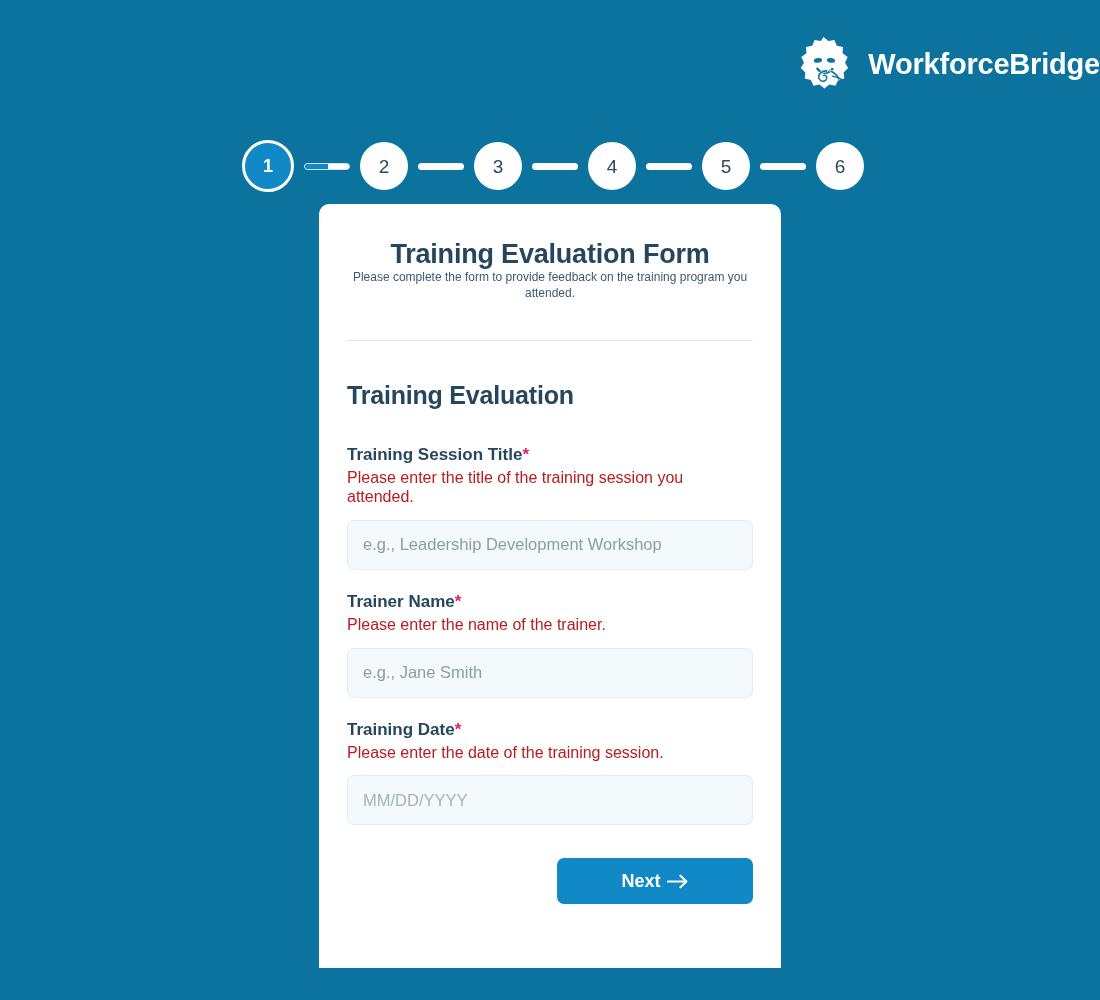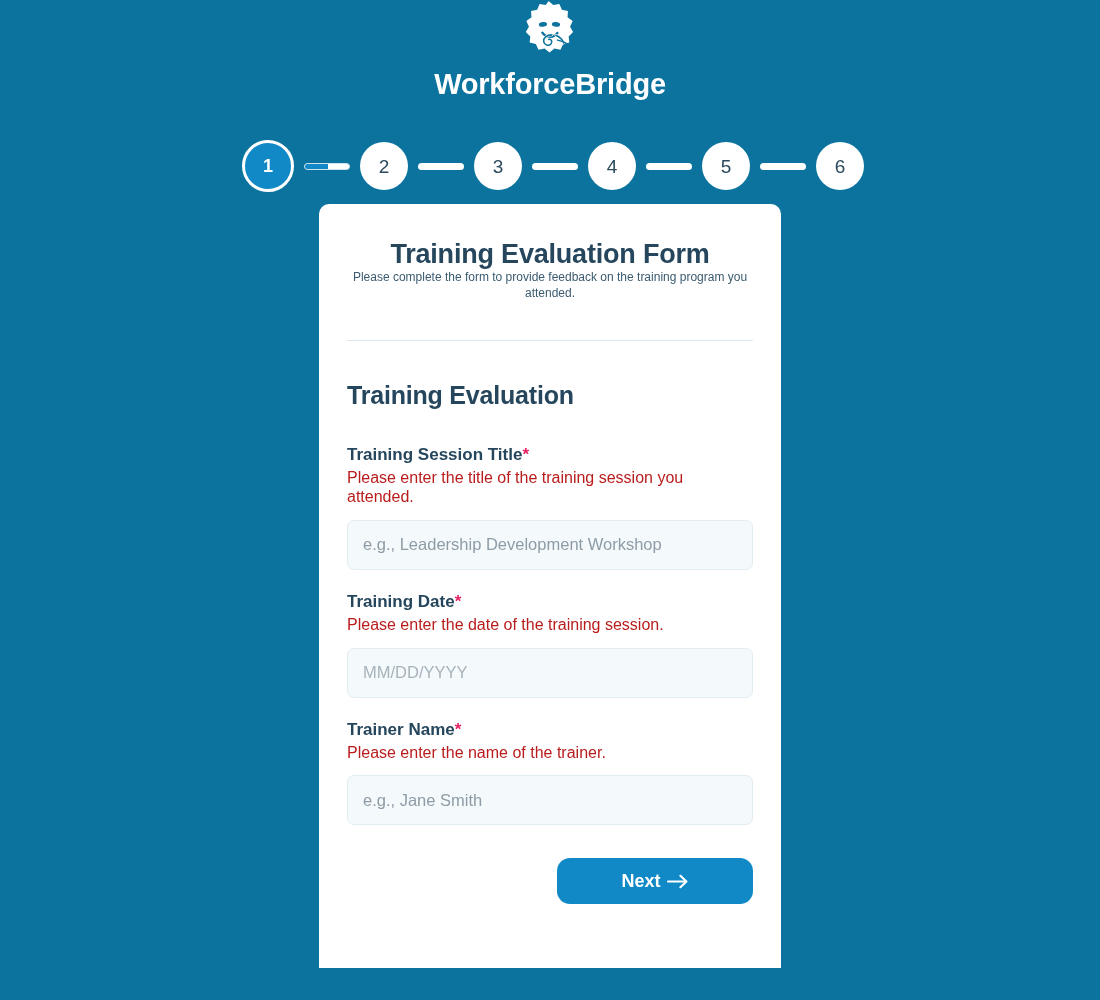--- a/index.html
+++ b/index.html
@@ -14,23 +14,22 @@
     background: #0b739e;
     font-family: "Liberation Sans", sans-serif;
     -webkit-font-smoothing: antialiased;
   }
 
   
   .brand-bar {
     height: 128px;
     display: flex;
     align-items: center;
-    justify-content: flex-start;
+    justify-content: flex-end;
     gap: 14px;
-    flex-direction: column;
   }
   .brand-logo {
     width: 58px;
     height: 56px;
     display: block;
     flex: 0 0 auto;
   }
   .brand-name {
     color: #ffffff;
     font-size: 29px;
@@ -183,21 +182,21 @@
   }
   .next-button {
     display: inline-flex;
     align-items: center;
     justify-content: center;
     gap: 6px;
     min-width: 196px;
     height: 46px;
     background: #1189c6;
     border: none;
-    border-radius: 13px;
+    border-radius: 7px;
     color: #ffffff;
     font-family: "Liberation Sans", sans-serif;
     font-size: 18px;
     font-weight: 700;
     cursor: pointer;
     padding: 0 18px;
   }
   .next-arrow { display: block; }
 </style>
 </head>
@@ -259,32 +258,32 @@
     <div class="field">
       <div class="field-label">
         <span>Training Session Title</span><span class="req-star">*</span>
       </div>
       <div class="field-help">Please enter the title of the training session you attended.</div>
       <input class="text-input" type="text" placeholder="e.g., Leadership Development Workshop" value="" style="">
     </div>
 
     <div class="field">
       <div class="field-label">
+        <span>Trainer Name</span><span class="req-star">*</span>
+      </div>
+      <div class="field-help">Please enter the name of the trainer.</div>
+      <input class="text-input" type="text" placeholder="e.g., Jane Smith" value="" style="">
+    </div>
+
+    <div class="field">
+      <div class="field-label">
         <span>Training Date</span><span class="req-star">*</span>
       </div>
       <div class="field-help">Please enter the date of the training session.</div>
       <input class="text-input date-input" type="text" placeholder="MM/DD/YYYY" value="" style="">
-    </div>
-
-    <div class="field">
-      <div class="field-label">
-        <span>Trainer Name</span><span class="req-star">*</span>
-      </div>
-      <div class="field-help">Please enter the name of the trainer.</div>
-      <input class="text-input" type="text" placeholder="e.g., Jane Smith" value="" style="">
     </div>
 
     <div class="form-actions">
       <button class="next-button" type="button">
         <span>Next</span>
         <span>
           <svg class="next-arrow" width="22" height="15" viewBox="0 0 22 15" aria-hidden="true">
             <path d="M1 7.5 H19" stroke="#ffffff" stroke-width="2.2" stroke-linecap="round" fill="none"></path>
             <path d="M13.4 1.8 L19.4 7.5 L13.4 13.2" stroke="#ffffff" stroke-width="2.2" stroke-linecap="round" stroke-linejoin="round" fill="none"></path>
           </svg>

